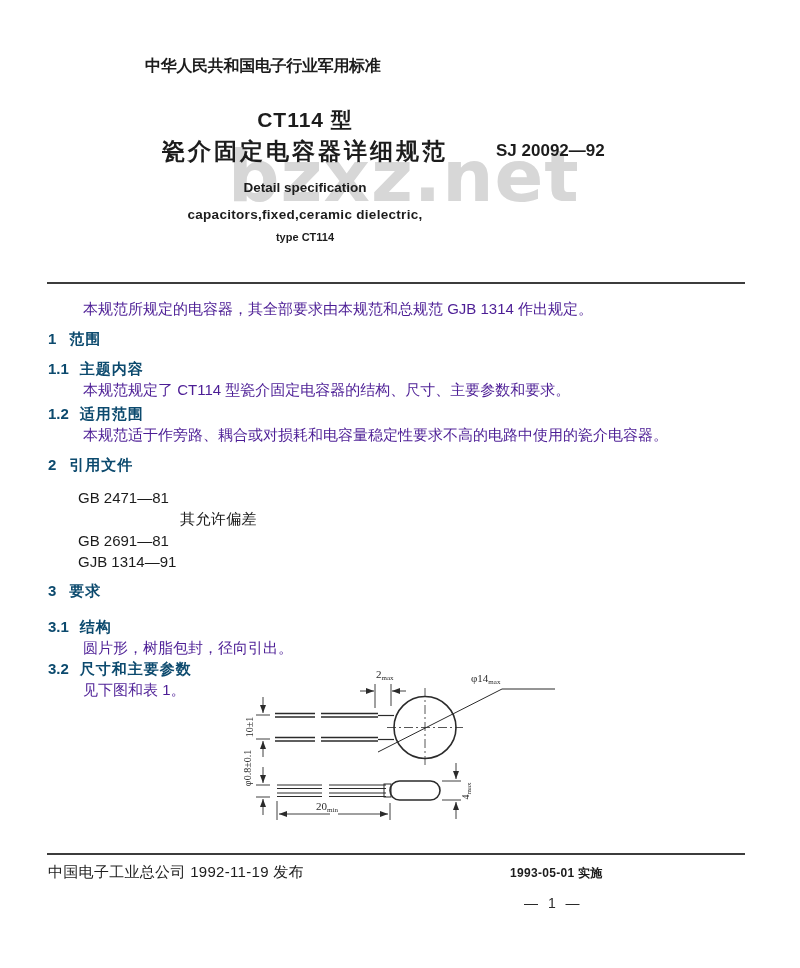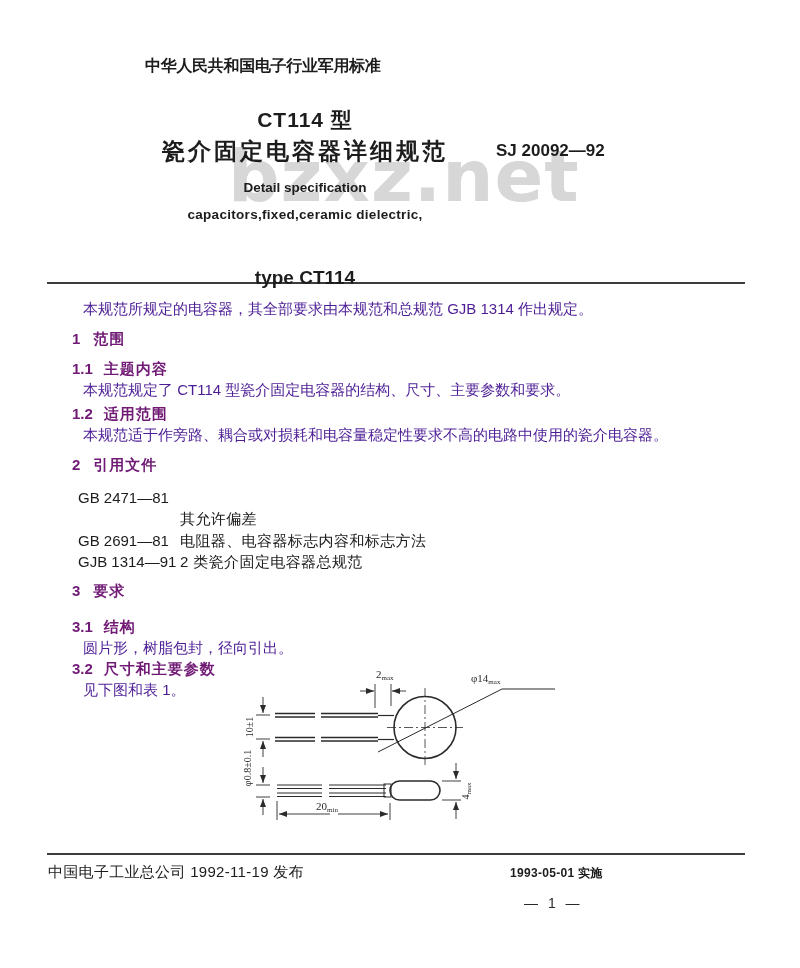--- a/index.html
+++ b/index.html
@@ -12,36 +12,36 @@
   .abs{position:absolute;white-space:nowrap;}
 
   
   .std-label{left:145px;top:56px;font-size:16px;font-weight:700;letter-spacing:-0.3px;z-index:2;}
   .hdr-center{left:95px;top:0;width:420px;text-align:center;z-index:2;}
   .t-zh1{top:106px;font-size:21px;font-weight:700;letter-spacing:1px;}
   .t-zh2{top:136px;font-size:23px;font-weight:700;letter-spacing:3px;}
   .std-no{left:496px;top:141px;font-size:17px;font-weight:700;z-index:2;}
   .t-en1{top:180px;font-size:13.5px;font-weight:700;}
   .t-en2{top:207px;font-size:13.5px;font-weight:700;letter-spacing:0.3px;}
-  .t-en3{top:231px;font-size:19px;font-weight:700;margin-top:36px;}
+  .t-en3{top:231px;font-size:11px;font-weight:700;}
   .hdr-center > div{position:absolute;left:0;width:420px;text-align:center;white-space:nowrap;}
   .watermark{
     left:228px;top:134px;z-index:1;
     font-size:72px;font-weight:700;letter-spacing:1px;
     color:#d7d7d7;font-family:"DejaVu Sans",sans-serif;
   }
 
   
   .rule{position:absolute;left:47px;width:698px;height:2px;background:#3c3c3c;}
   .rule-top{top:282px;}
   .rule-bottom{top:853px;}
 
   
   .p{font-size:15px;color:#4c1d95;}
-  .h{font-size:15px;font-weight:700;color:#701a75;margin-left:24px;}
+  .h{font-size:15px;font-weight:700;color:#0c4a6e;}
   .h .num{display:inline-block;}
   .h .ht{display:inline-block;margin-left:13px;letter-spacing:1px;}
   .h.sub .ht{margin-left:11px;}
   .ref-code{font-size:15px;}
   .ref-text{font-size:15px;letter-spacing:0.4px;}
 
   
   .figure{position:absolute;left:230px;top:664px;width:340px;height:178px;z-index:1;}
   .figure svg{width:340px;height:178px;display:block;}
   .figure text{fill:#2b2b2b;font-family:"Liberation Serif",serif;}
@@ -89,24 +89,22 @@
   <div class="abs p" style="left:83px;top:426px;">本规范适于作旁路、耦合或对损耗和电容量稳定性要求不高的电路中使用的瓷介电容器。</div>
 
   <div class="abs h" style="left:48px;top:456px;">
     <span class="num">2</span><span class="ht">引用文件</span>
   </div>
 
   <div class="abs ref-code" style="left:78px;top:489px;">GB 2471—81</div>
   <div class="abs ref-text" style="left:180px;top:510px;">其允许偏差</div>
 
   <div class="abs ref-code" style="left:78px;top:532px;">GB 2691—81</div>
-  <div class="abs ref-text" style="left:180px;top:532px;">电阻器、电容器标志内容和标志方法</div>
 
   <div class="abs ref-code" style="left:78px;top:553px;">GJB 1314—91</div>
-  <div class="abs ref-text" style="left:180px;top:553px;">2 类瓷介固定电容器总规范</div>
 
   <div class="abs h" style="left:48px;top:582px;">
     <span class="num">3</span><span class="ht">要求</span>
   </div>
 
   <div class="abs h sub" style="left:48px;top:618px;">
     <span class="num">3.1</span><span class="ht">结构</span>
   </div>
   <div class="abs p" style="left:83px;top:639px;">圆片形，树脂包封，径向引出。</div>
 

